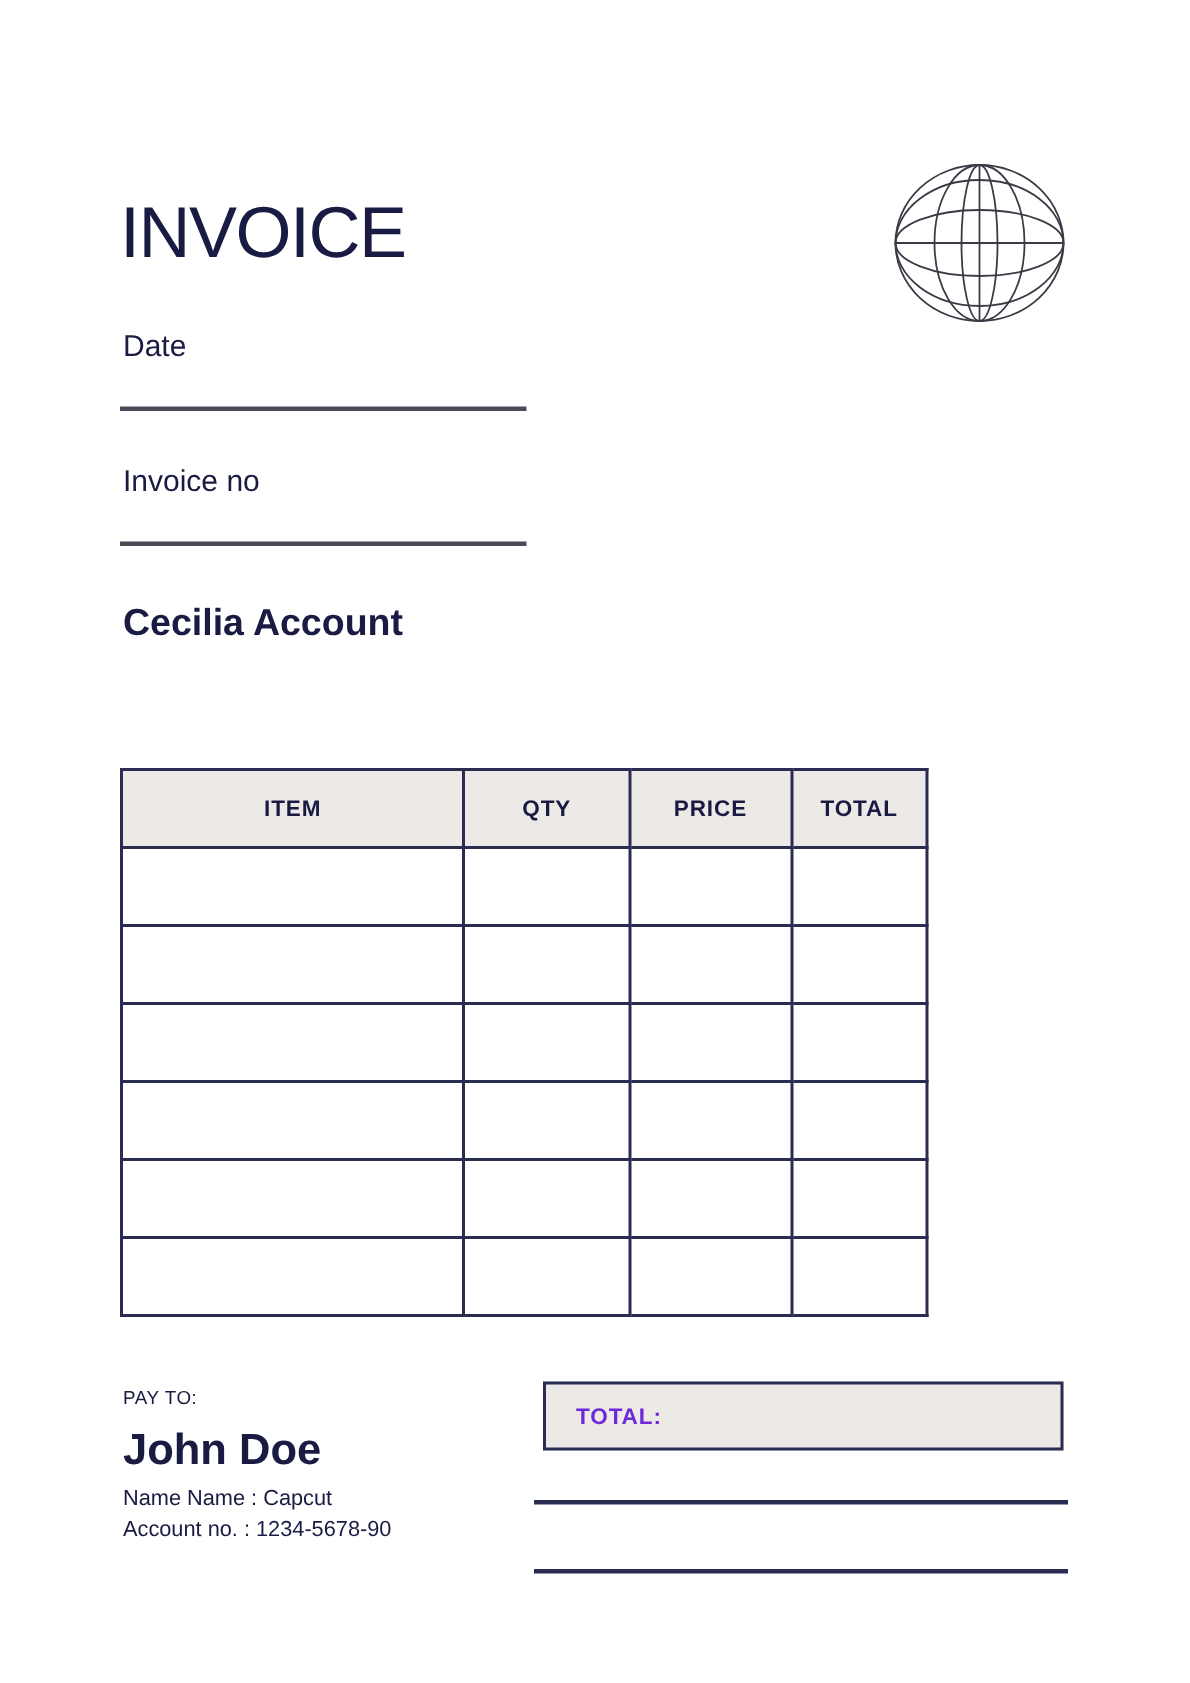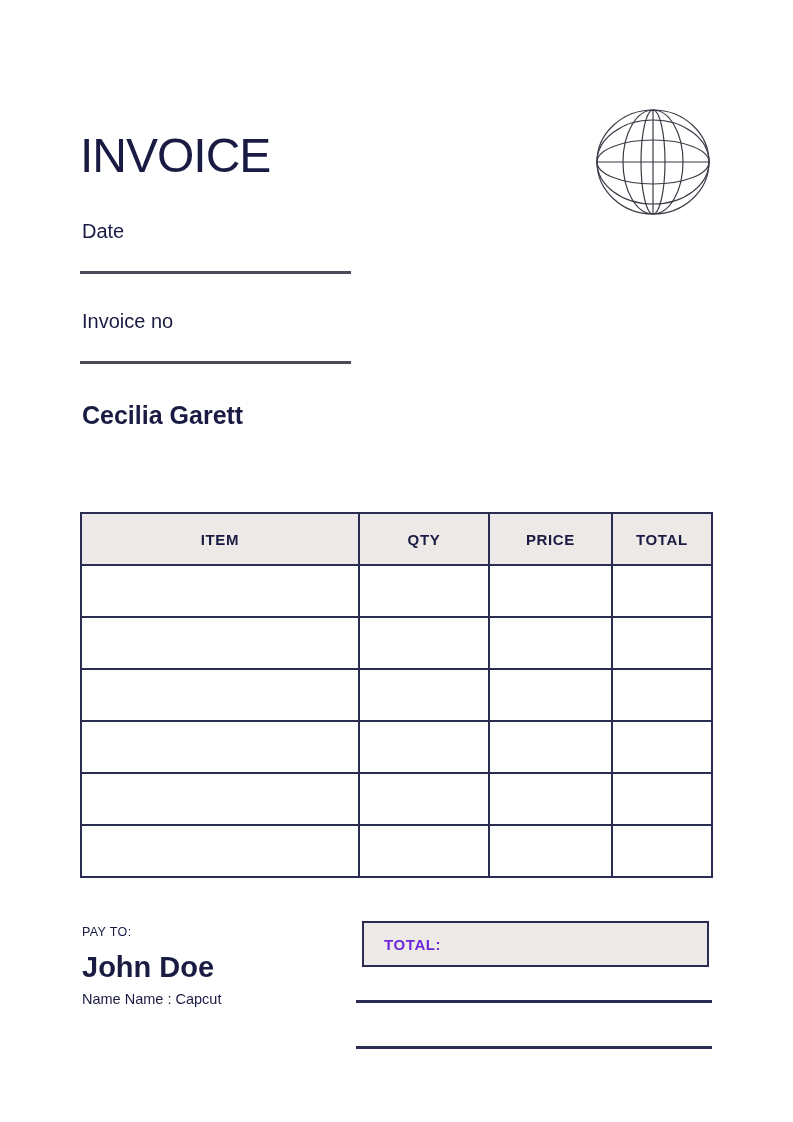--- a/index.html
+++ b/index.html
@@ -76,21 +76,21 @@
     font-size: 12.5px;
     line-height: 15.5px;
     color: #191b43;
   }
 
   
   .table {
     position: absolute;
     left: 80px;
     top: 512px;
-    width: 633px;
+    width: 539px;
     border-collapse: collapse;
   }
   .table th, .table td {
     border: 2px solid #2b2c52;
     padding: 0;
   }
   .table thead th {
     background: #ece9e6;
     height: 50px;
     font-size: 15px;
@@ -181,21 +181,21 @@
       </g>
     </svg>
   </div>
 
   <div class="field-label lbl-date">Date</div>
   <div class="field-rule rule-date"></div>
 
   <div class="field-label lbl-invno">Invoice no</div>
   <div class="field-rule rule-invno"></div>
 
-  <div class="client-name">Cecilia Garett</div>
+  <div class="client-name">Cecilia Account</div>
 
   <table class="table">
     <thead>
       <tr>
         <th class="col-item">ITEM</th>
         <th class="col-qty">QTY</th>
         <th class="col-price">PRICE</th>
         <th class="col-total">TOTAL</th>
       </tr>
     </thead>
@@ -236,20 +236,21 @@
         <td></td>
         <td></td>
       </tr>
     </tbody>
   </table>
 
   <div class="pay-to">PAY TO:</div>
   <div class="payee-name">John Doe</div>
   <div class="bank-lines">
     <div>Name Name : Capcut</div>
+    <div>Account no. : 1234-5678-90</div>
   </div>
 
   <div class="total-box">
     <span class="total-label">TOTAL:</span>
     <span></span>
   </div>
 
   <div class="foot-rule foot-rule-1"></div>
   <div class="foot-rule foot-rule-2"></div>
 

